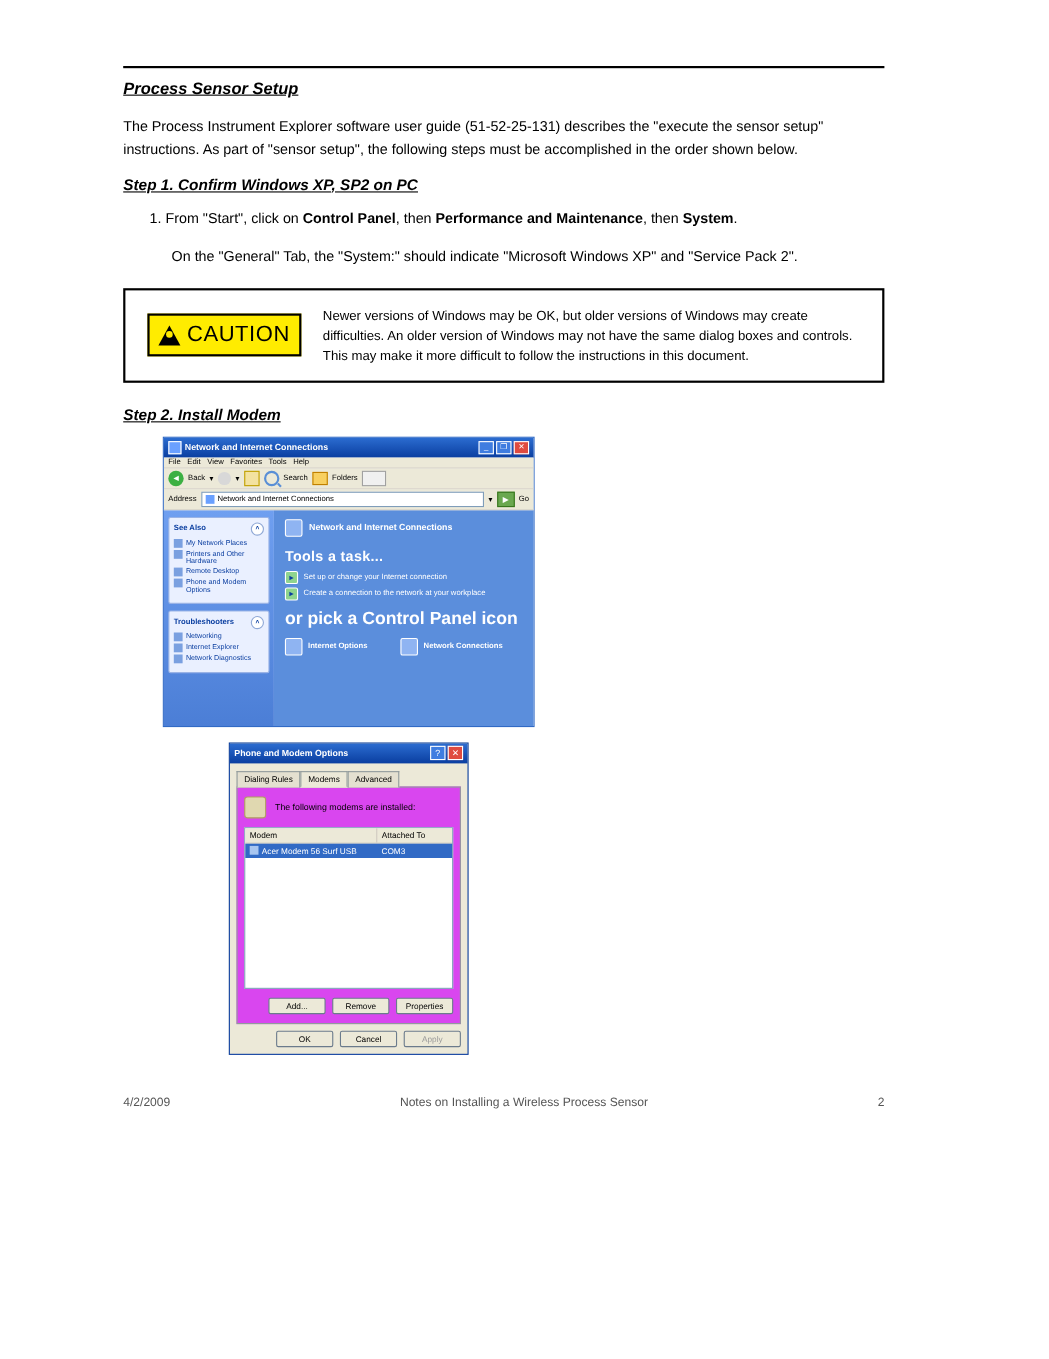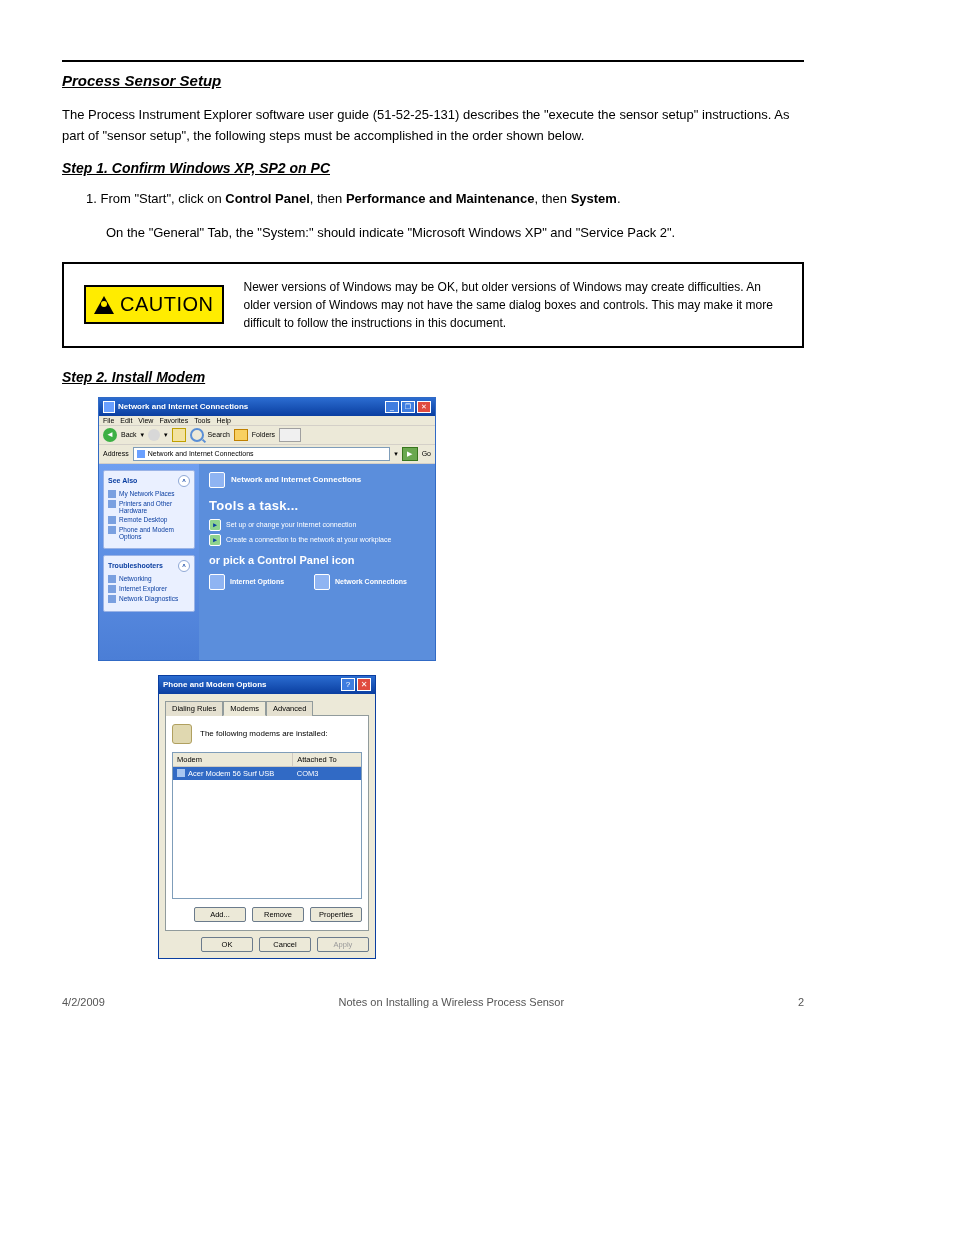--- a/index.html
+++ b/index.html
@@ -4,21 +4,21 @@
 <style>
   body {
     margin: 0;
     padding: 0;
     background: #fff;
     font-family: Arial, Helvetica, sans-serif;
     color: #000;
     width: 954px;
   }
   .page {
-    padding: 60px 150px 40px 62px;
+    padding: 60px 150px 40px 112px;
     box-sizing: border-box;
   }
   .hr-top {
     border-top: 2px solid #000;
     margin-bottom: 10px;
   }
   .section-title {
     font-size: 15px;
     font-weight: bold;
     font-style: italic;
@@ -163,21 +163,21 @@
   .sp-item { color:#0a3ea0; font-size:6.5px; margin:2px 0; display:flex; gap:3px; align-items:flex-start; }
   .sp-icon { width:8px;height:8px;background:#7aa0e0;flex:0 0 auto; }
   .main1 {
     flex:1; background:#5b8edc; color:#fff; padding:8px 10px;
   }
   .main1-head { display:flex; align-items:center; gap:6px; font-weight:bold; font-size:8px; margin-bottom:10px; }
   .mh-icon { width:14px;height:14px;background:#8fb4f2;border:1px solid #fff;border-radius:2px; }
   .pick { font-size:13px; font-weight:bold; letter-spacing:0.3px; margin-bottom:6px; }
   .task { display:flex; gap:5px; align-items:center; font-size:7px; margin:3px 0; }
   .task-arr { width:10px;height:10px;background:#8fd48f;border:1px solid #fff;border-radius:2px;display:flex;align-items:center;justify-content:center;color:#0a3ea0;font-size:7px;font-weight:bold; }
-  .orpick { font-size:11px; font-weight:bold; margin-top:8px; margin-bottom:8px; }
+  .orpick { font-size:16px; font-weight:bold; margin-top:8px; margin-bottom:8px; }
   .cp-icons { display:flex; gap:30px; margin-top:4px; }
   .cp-icon { display:flex; gap:5px; align-items:center; font-size:7px; font-weight:bold; }
   .cp-icon .ci { width:14px;height:14px;background:#8fb4f2;border:1px solid #fff;border-radius:2px; }
 
   
   .win2 {
     width: 216px; margin-left: 60px; margin-top: 14px;
     border: 1px solid #0a3ea0; font-family: Tahoma, Arial, sans-serif; font-size:8px;
     background:#ece9d8;
   }
@@ -185,21 +185,21 @@
     background: linear-gradient(#2b6cd0,#0a3ea0); color:#fff; display:flex; align-items:center;
     padding:2px 4px; height:14px;
   }
   .tb2 .t2t { flex:1; font-weight:bold; font-size:8px; }
   .tb2 .qbtn { width:12px;height:11px;background:#3f7de0;border:1px solid #fff;margin-left:2px;display:flex;align-items:center;justify-content:center;font-size:8px; }
   .tb2 .xbtn { width:12px;height:11px;background:#e04b3f;border:1px solid #fff;margin-left:2px;display:flex;align-items:center;justify-content:center;font-size:8px; }
   .tabs2 { display:flex; padding:6px 6px 0; gap:0; }
   .tab2 { padding:2px 6px; border:1px solid #919b9c; border-bottom:none; background:#ece9d8; font-size:7.5px; position:relative; top:1px; }
   .tab2.active { background:#ece9d8; z-index:2; border-bottom:1px solid #ece9d8; }
   .tab2:not(.active) { background:#e4e0d0; }
-  .panel2 { margin:0 6px 6px; border:1px solid #919b9c; background:#ffffff; padding:8px 6px; height:216px; box-sizing:border-box; display:flex; flex-direction:column; }
+  .panel2 { margin:0 6px 6px; border:1px solid #919b9c; background:#d946ef; padding:8px 6px; height:216px; box-sizing:border-box; display:flex; flex-direction:column; }
   .p2-row { display:flex; align-items:center; gap:8px; margin-bottom:8px; }
   .p2-ico { width:18px;height:18px;background:#e0d8b0;border:1px solid #b0a060;border-radius:3px; }
   .modem-list { flex:1; background:#fff; border:1px solid #7f9db9; font-size:7.5px; }
   .ml-head { display:flex; background:#ece9d8; border-bottom:1px solid #cfcac0; }
   .ml-h1 { flex: 1 1 65%; padding:2px 4px; border-right:1px solid #cfcac0; }
   .ml-h2 { flex: 1 1 35%; padding:2px 4px; }
   .ml-row { display:flex; background:#316ac5; color:#fff; }
   .ml-c1 { flex:1 1 65%; padding:2px 4px; display:flex; gap:3px; align-items:center; }
   .ml-c2 { flex:1 1 35%; padding:2px 4px; }
   .ml-ic { width:8px;height:8px;background:#a8c6f0; }

